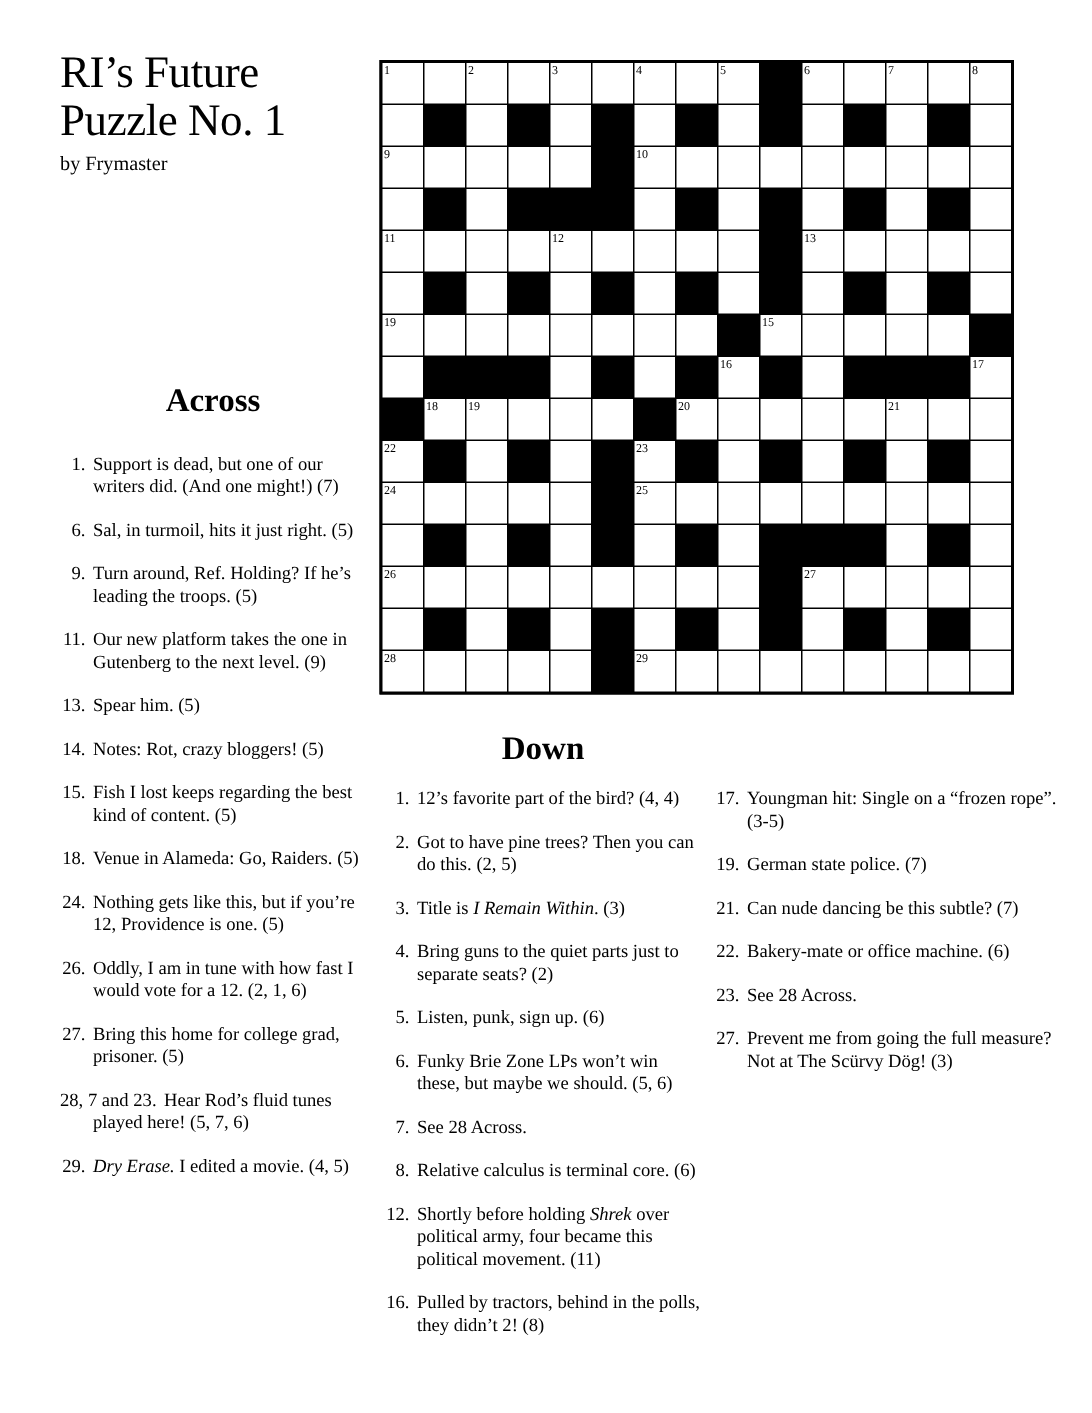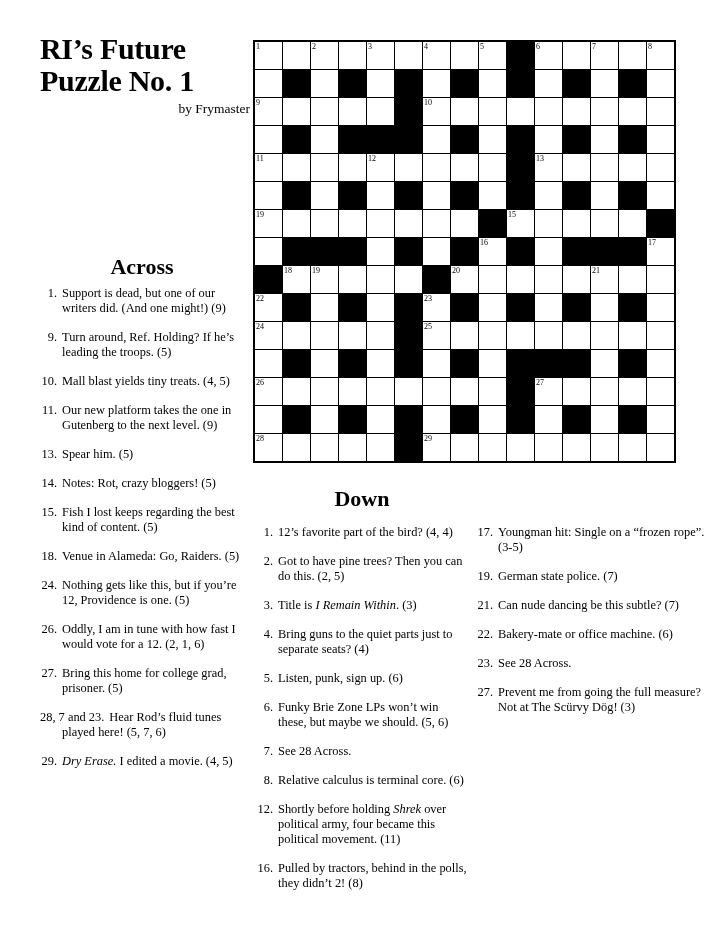--- a/index.html
+++ b/index.html
@@ -10,23 +10,23 @@
     font-family:"Liberation Serif", serif;
     position:relative;
     overflow:hidden;
   }
   .page { position:absolute; inset:0; }
 
   
   header { position:absolute; left:40px; top:33px; width:210px; }
   h1 {
     margin:0; font-size:30px; line-height:32px;
-    font-weight:bold; letter-spacing:-0.3px;
-  }
-  .byline { font-size:13.5px; margin-top:4px;text-align:right; }
+    font-weight:normal; letter-spacing:-0.3px;
+  }
+  .byline { font-size:13.5px; margin-top:4px; }
 
   
   #grid {
     position:absolute; left:253px; top:40px;
     display:grid;
     grid-template-columns:repeat(15, 27px);
     grid-auto-rows:27px;
     gap:1px;
     background:#000000;
     border:2px solid #000000;
@@ -39,21 +39,21 @@
     position:absolute; top:0px; left:1px;
     font-size:8px; line-height:9px; color:#000000;
   }
 
   
   h2 {
     margin:0 0 0 0; font-size:22px; line-height:23px;
     font-weight:bold; text-align:center;
   }
   .across-col { position:absolute; left:40px;  top:255px; width:204px; }
-  .across-col h2 { margin-bottom:8px; }
+  .across-col h2 { margin-bottom:24px; }
   .down-col1  { position:absolute; left:256px; top:487px; width:212px; }
   .down-col1 h2 { margin-bottom:15px;font-family:Liberation Serif, serif; }
   .down-col2  { position:absolute; left:476px; top:525px; width:240px; }
 
   .clue {
     font-size:12.4px; line-height:15px;
     margin-bottom:14px;
     padding-left:22px; text-indent:-22px;
   }
   .clue:last-child { margin-bottom:0; }
@@ -356,43 +356,43 @@
       <div class="cell white"></div>
       <div class="cell white"></div>
       <div class="cell white"></div>
       <div class="cell white"></div>
       <div class="cell white"></div>
     </div>
 
   <section class="across-col">
     <h2>Across</h2>
     <div id="across-list">
-        <div class="clue"><span class="num">1.</span><span><span>Support is dead, but one of our writers did. (And one might!) (9)</span></span></div>
+        <div class="clue"><span class="num">1.</span><span><span>Support is dead, but one of our writers did. (And one might!) (7)</span></span></div>
+        <div class="clue"><span class="num">6.</span><span><span>Sal, in turmoil, hits it just right. (5)</span></span></div>
         <div class="clue"><span class="num">9.</span><span><span>Turn around, Ref. Holding? If he’s leading the troops. (5)</span></span></div>
-        <div class="clue"><span class="num">10.</span><span><span>Mall blast yields tiny treats. (4, 5)</span></span></div>
         <div class="clue"><span class="num">11.</span><span><span>Our new platform takes the one in Gutenberg to the next level. (9)</span></span></div>
         <div class="clue"><span class="num">13.</span><span><span>Spear him. (5)</span></span></div>
         <div class="clue"><span class="num">14.</span><span><span>Notes: Rot, crazy bloggers! (5)</span></span></div>
         <div class="clue"><span class="num">15.</span><span><span>Fish I lost keeps regarding the best kind of content. (5)</span></span></div>
         <div class="clue"><span class="num">18.</span><span><span>Venue in Alameda: Go, Raiders. (5)</span></span></div>
         <div class="clue"><span class="num">24.</span><span><span>Nothing gets like this, but if you’re 12, Providence is one. (5)</span></span></div>
         <div class="clue"><span class="num">26.</span><span><span>Oddly, I am in tune with how fast I would vote for a 12. (2, 1, 6)</span></span></div>
         <div class="clue"><span class="num">27.</span><span><span>Bring this home for college grad, prisoner. (5)</span></span></div>
         <div class="clue"><span class="num">28, 7 and 23.</span><span><span>Hear Rod’s fluid tunes played here! (5, 7, 6)</span></span></div>
         <div class="clue"><span class="num">29.</span><span><em>Dry Erase.</em><span> I edited a movie. (4, 5)</span></span></div>
       </div>
   </section>
 
   <section class="down-col1">
     <h2>Down</h2>
     <div id="down-list-1">
         <div class="clue"><span class="num">1.</span><span><span>12’s favorite part of the bird? (4, 4)</span></span></div>
         <div class="clue"><span class="num">2.</span><span><span>Got to have pine trees? Then you can do this. (2, 5)</span></span></div>
         <div class="clue"><span class="num">3.</span><span><span>Title is </span><em>I Remain Within</em><span>. (3)</span></span></div>
-        <div class="clue"><span class="num">4.</span><span><span>Bring guns to the quiet parts just to separate seats? (4)</span></span></div>
+        <div class="clue"><span class="num">4.</span><span><span>Bring guns to the quiet parts just to separate seats? (2)</span></span></div>
         <div class="clue"><span class="num">5.</span><span><span>Listen, punk, sign up. (6)</span></span></div>
         <div class="clue"><span class="num">6.</span><span><span>Funky Brie Zone LPs won’t win these, but maybe we should. (5, 6)</span></span></div>
         <div class="clue"><span class="num">7.</span><span><span>See 28 Across.</span></span></div>
         <div class="clue"><span class="num">8.</span><span><span>Relative calculus is terminal core. (6)</span></span></div>
         <div class="clue"><span class="num">12.</span><span><span>Shortly before holding </span><em>Shrek</em><span> over political army, four became this political movement. (11)</span></span></div>
         <div class="clue"><span class="num">16.</span><span><span>Pulled by tractors, behind in the polls, they didn’t 2! (8)</span></span></div>
       </div>
   </section>
 
   <section class="down-col2">

